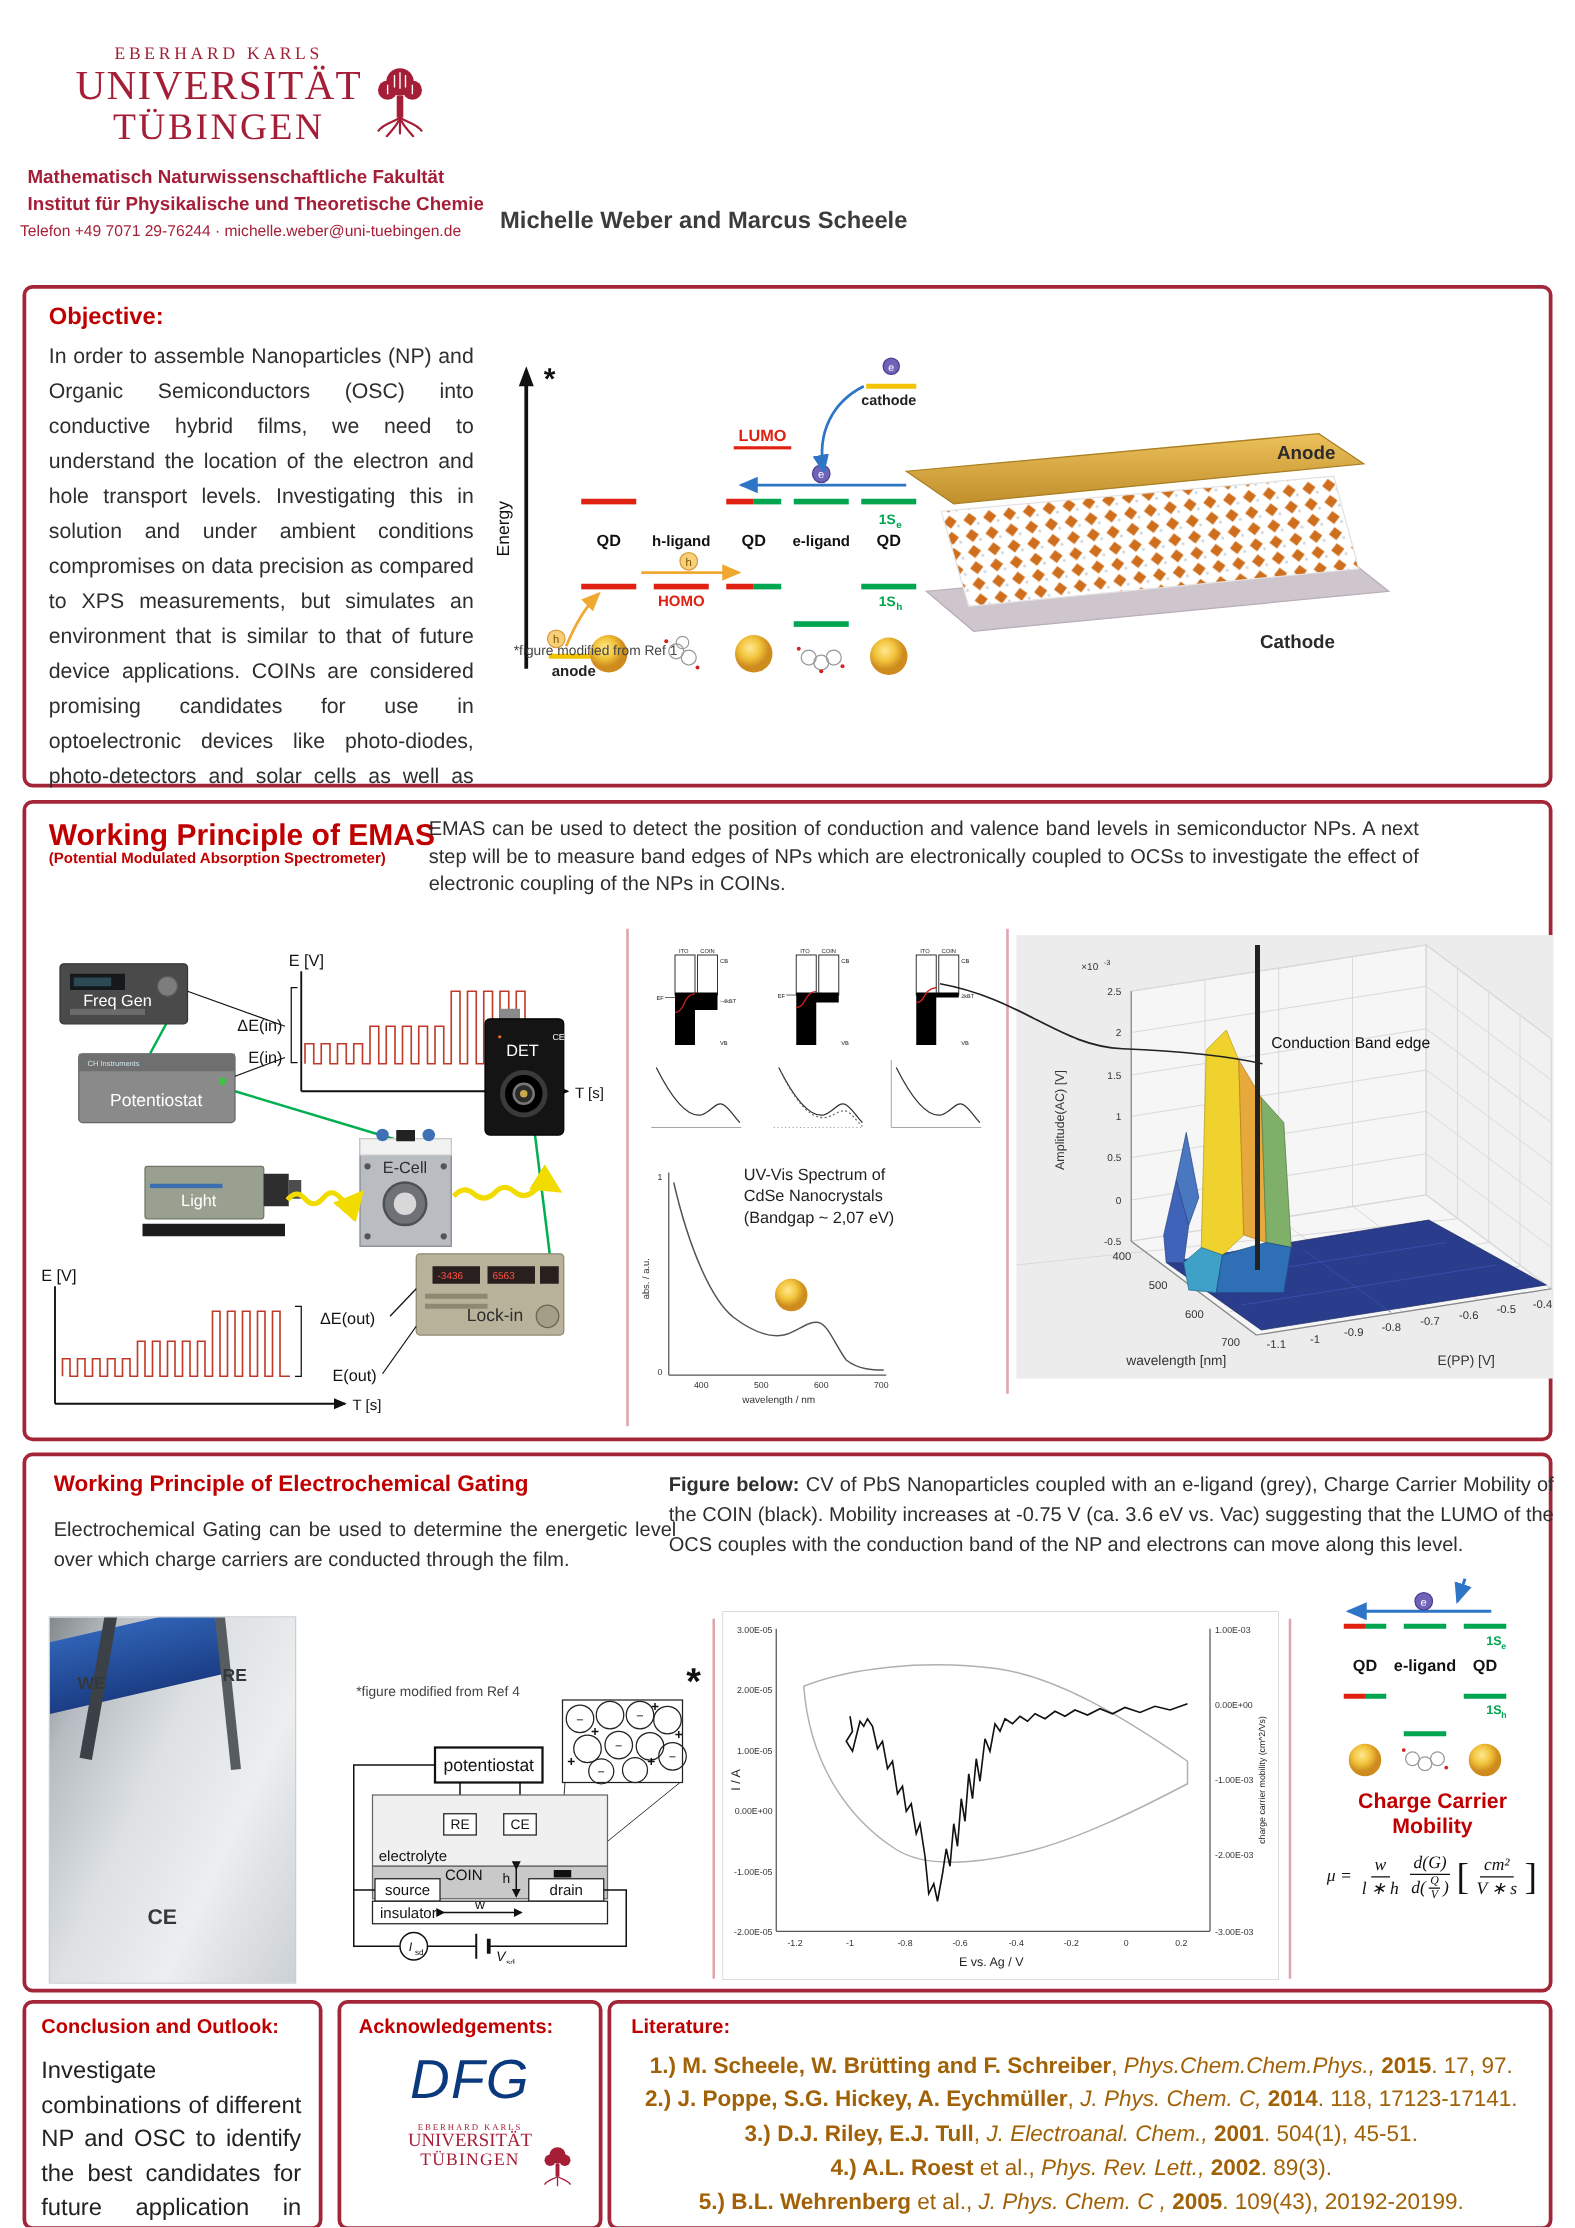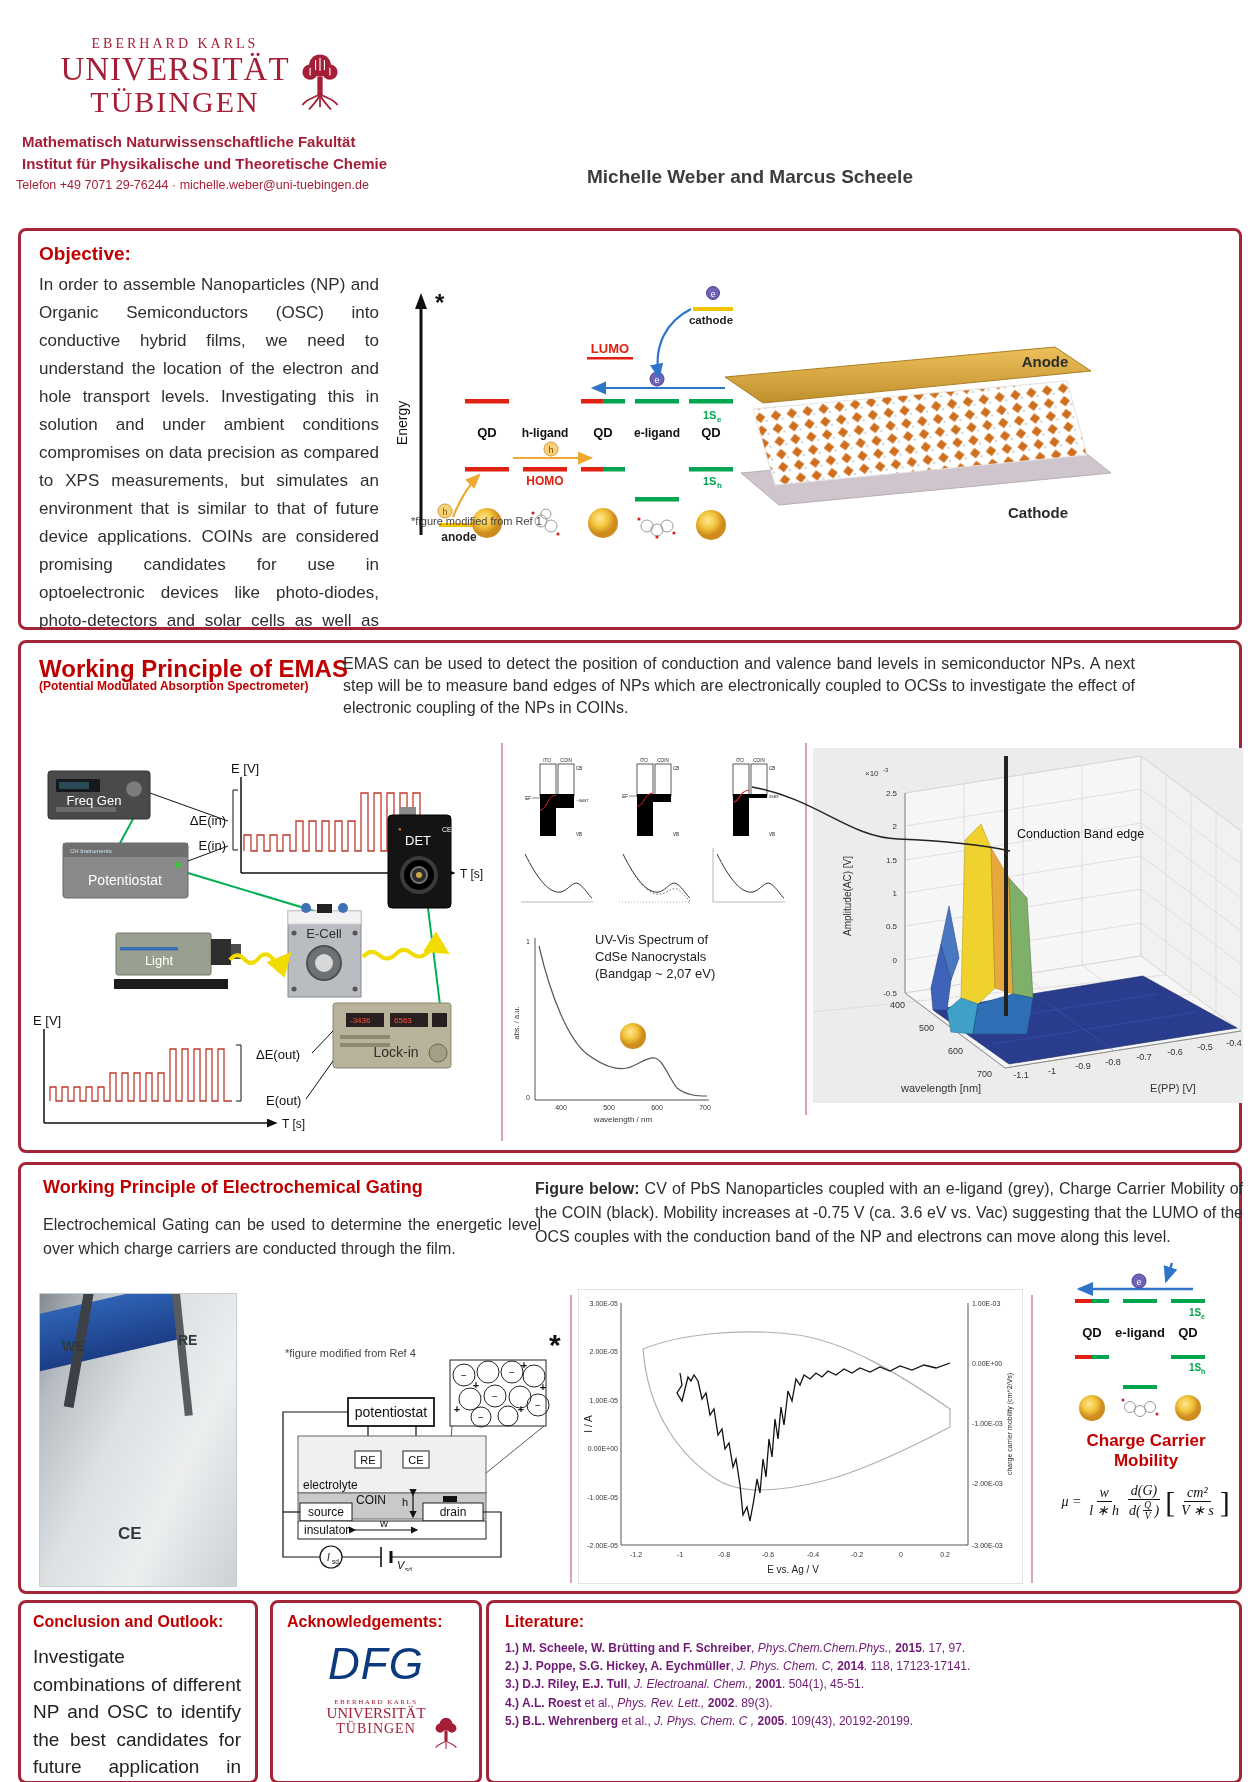--- a/index.html
+++ b/index.html
@@ -10,41 +10,41 @@
   
   .uni-logo{position:absolute;left:52px;top:36px;width:246px;text-align:center;
     color:#A51E37;font-family:"Liberation Serif",serif;}
   .uni-l1{font-size:14px;letter-spacing:3px;}
   .uni-l2{font-size:33px;letter-spacing:1px;line-height:1.05;}
   .uni-l3{font-size:30px;letter-spacing:2px;line-height:1.0;}
   .fac{position:absolute;left:22px;font-weight:bold;color:#A51E37;font-size:15px;}
   .contact{position:absolute;left:16px;color:#A51E37;font-size:12.5px;}
   .title{position:absolute;left:400px;top:20px;width:700px;text-align:center;
     color:#39474F;font-weight:bold;font-size:40px;line-height:1.13;}
-  .authors{position:absolute;left:400px;top:166px;width:700px;text-align:center;
+  .authors{position:absolute;left:400px;top:166px;width:700px;
     color:#3c3c3c;font-weight:bold;font-size:19px;}
   
   .h-red{position:absolute;color:#C00000;font-weight:bold;}
   .body-txt{position:absolute;color:#2e2e2e;text-align:justify;}
   .fignote{position:absolute;color:#444;font-size:11px;}
   .pinkdiv{position:absolute;width:2px;background:#dfa3aa;}
   
   .cellphoto{position:absolute;overflow:hidden;border:1px solid #c9ced2;
     background:linear-gradient(115deg,#83888d 0%,#b6bcc1 16%,#dde1e4 42%,#eceeef 68%,#ccd1d5 100%);}
   .bluetag{position:absolute;left:-12px;top:6px;width:150px;height:56px;
     background:linear-gradient(#2f62b4,#1b3d85);transform:rotate(-13deg);border-radius:3px;}
   .electrode{position:absolute;background:#3c4147;}
   .photolabel{position:absolute;color:#33383c;font-weight:bold;}
   
   .concl-body{position:absolute;font-size:19px;line-height:1.45;color:#222;text-align:justify;}
   .dfg{position:absolute;color:#0A3A7D;font-weight:normal;font-style:italic;font-size:44px;
     letter-spacing:1px;width:100%;text-align:center;}
   .acklogo{position:absolute;width:100%;text-align:center;color:#A51E37;
     font-family:"Liberation Serif",serif;line-height:1.05;}
-  .refline{font-size:12px;line-height:1.52;color:#701a75;white-space:nowrap;}
+  .refline{font-size:18px;line-height:1.52;color:#a16207;white-space:nowrap;text-align:center;}
   .refline i{font-style:italic;}
   
   .formula{position:absolute;display:flex;align-items:center;justify-content:center;
     color:#111;font-size:14px;font-family:"Liberation Serif",serif;font-style:italic;}
   .frac{display:inline-flex;flex-direction:column;align-items:center;margin:0 2px;}
   .frac .num{border-bottom:1.2px solid #111;padding:0 3px;}
   .frac .den{padding:0 3px;font-family:Liberation Serif, serif;}
   .frac.tiny{font-size:9.5px;margin:0 1px;}
   .frac.tiny .num{padding:0 1px;}
   .dencomp{display:inline-flex;align-items:center;}

